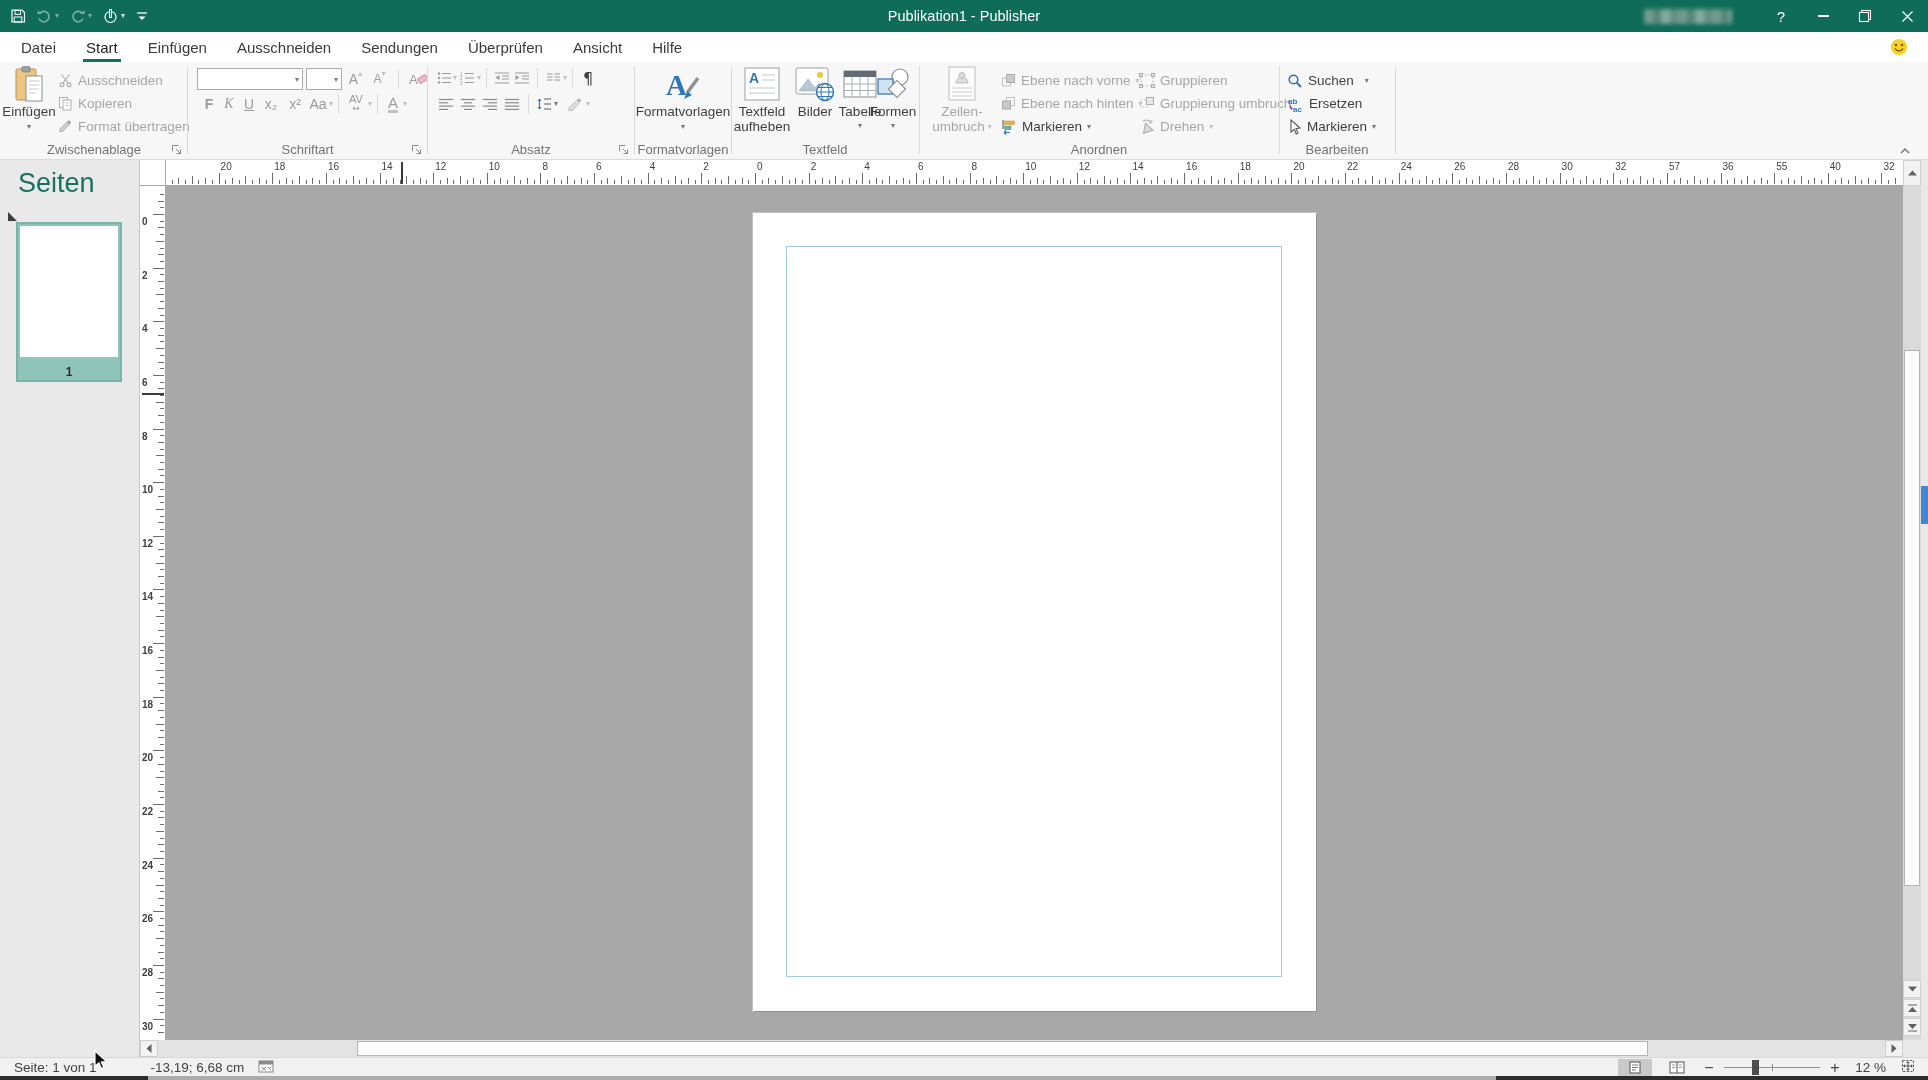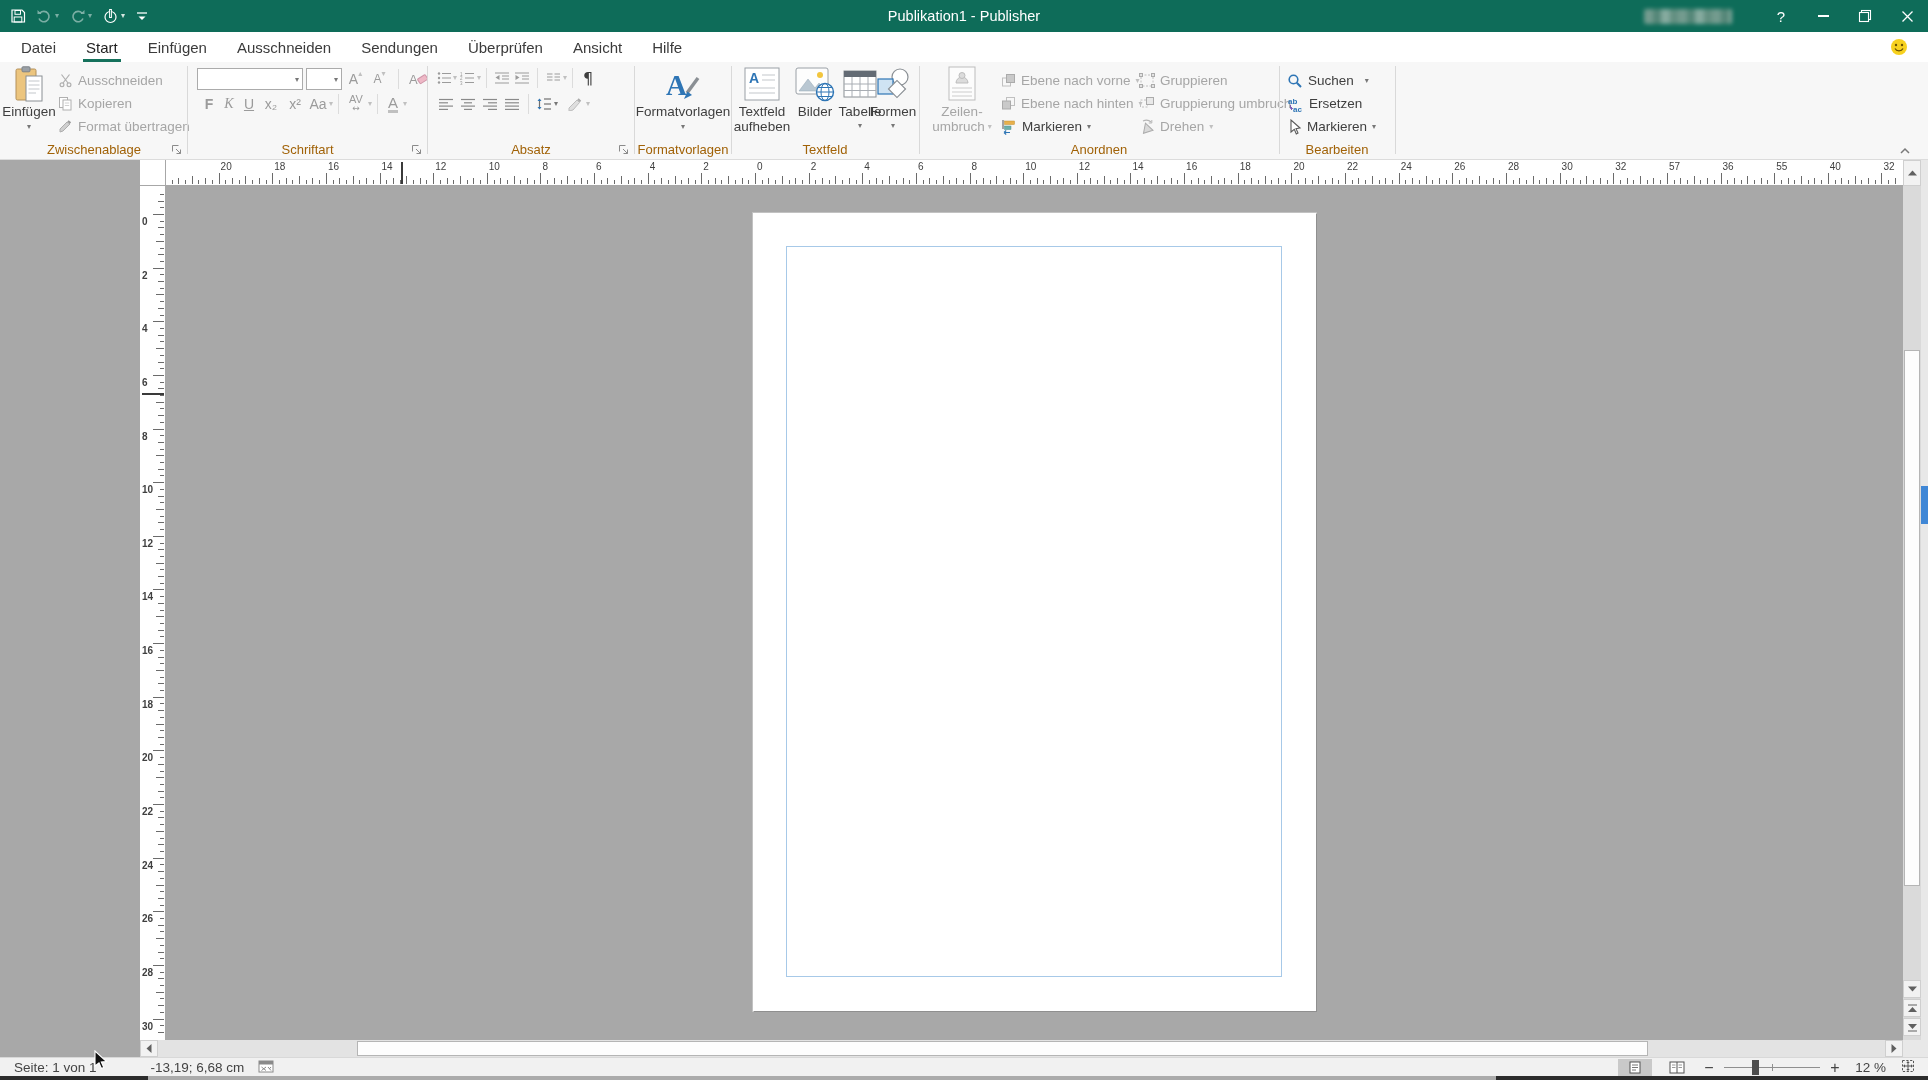--- a/index.html
+++ b/index.html
@@ -22,21 +22,21 @@
   .tabrow{position:absolute;left:0;top:32px;width:1928px;height:30px;background:#fff;display:flex;align-items:stretch;padding-left:6px}
   .tab{padding:0 15px;display:flex;align-items:center;font-size:15px;color:#3b3b3b;position:relative}
   .tab.active{color:#1f1f1f}
   .tab.active::after{content:"";position:absolute;left:12px;right:12px;bottom:0;height:3px;background:#15715c}
   .smiley{position:absolute;right:20px;top:38px}
 
   
   .ribbon{position:absolute;left:0;top:62px;width:1928px;height:98px;background:#f7f7f7;border-bottom:1px solid #dcdcdc}
   .rgroup{position:absolute;top:0;height:98px}
   .gsep{position:absolute;top:4px;height:88px;width:1px;background:#d9d9d9}
-  .glabel{position:absolute;left:0;right:0;bottom:3px;text-align:center;font-size:13px;color:#a16207;white-space:nowrap}
+  .glabel{position:absolute;left:0;right:0;bottom:3px;text-align:center;font-size:13px;color:#737373;white-space:nowrap}
   .launcher{position:absolute;right:3px;bottom:4px;width:13px;height:13px}
   .bigbtn{position:absolute;top:2px;height:78px;display:flex;flex-direction:column;align-items:center}
   .bicon{height:40px;display:flex;align-items:center;justify-content:center}
   .blabel{font-size:13.5px;color:#3f3f3f;line-height:15px;white-space:nowrap}
   .act{position:absolute;height:21px;display:flex;align-items:center;gap:5px;white-space:nowrap;font-size:13.5px}
   .g{color:#a6a6a6}
   .dd{font-family:"DejaVu Sans",sans-serif;font-size:8px;color:#777;line-height:8px}
   .g .dd,.dd.g{color:#c0c0c0}
   .combo{height:22px;background:#fff;border:1px solid #ababab;position:relative}
   .combo .dd{position:absolute;right:3px;top:7px}
@@ -606,20 +606,28 @@
     </div>
     <div class="gsep" style="left:1395px"></div>
   </div>
 
   <span class="ribbonchevron">
     <svg width="14" height="12" viewBox="0 0 14 12">
         <path d="M3 8 L7 4 L11 8" fill="none" stroke="#7a7a7a" stroke-width="1.5"></path>
       </svg>
   </span>
 
+  <div class="pagespanel">
+    <div class="pagestitle">Seiten</div>
+    <div class="collapsetri"></div>
+    <div class="thumb">
+      <div class="thumbpage"></div>
+      <div class="thumbnum">1</div>
+    </div>
+  </div>
 
   <div class="cornerbox"></div>
   <div class="hruler">
       <i class="tk t1" style="left: 5.665px;"></i>
       <i class="tk t2" style="left: 12.37px;"></i>
       <i class="tk t1" style="left: 19.075px;"></i>
       <i class="tk t4" style="left: 25.78px;"></i>
       <i class="tk t1" style="left: 32.485px;"></i>
       <i class="tk t2" style="left: 39.19px;"></i>
       <i class="tk t1" style="left: 45.895px;"></i>

